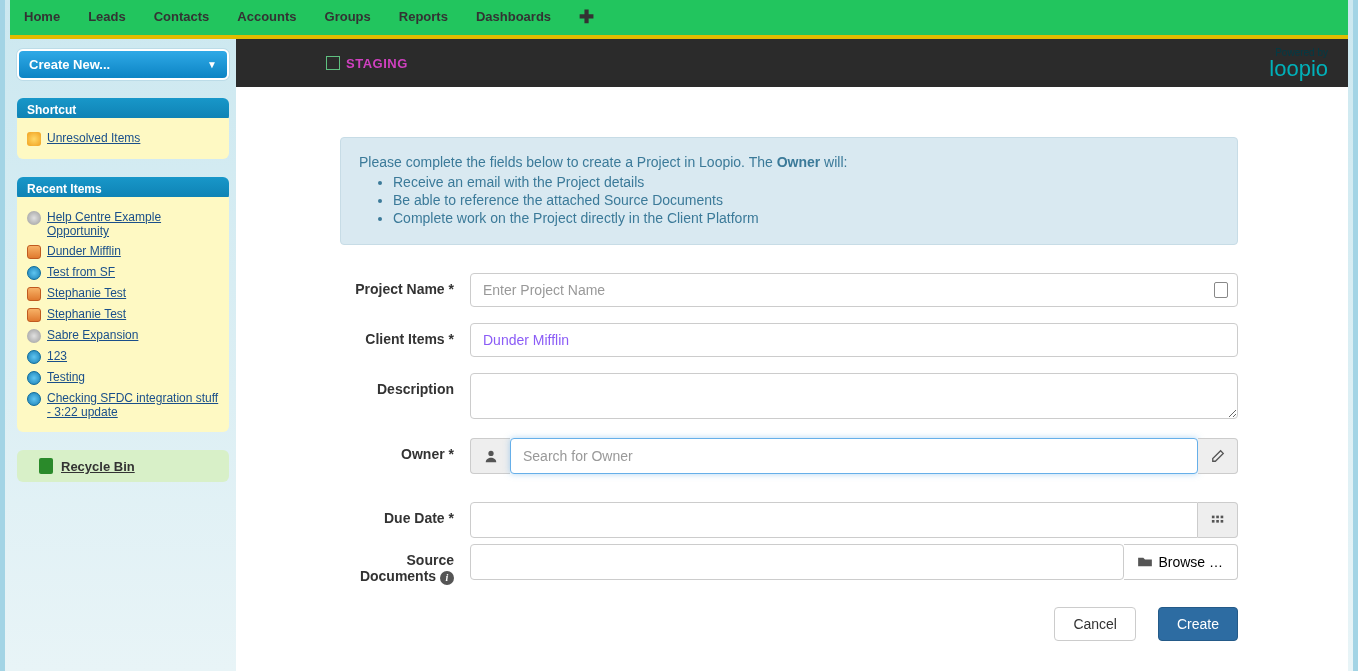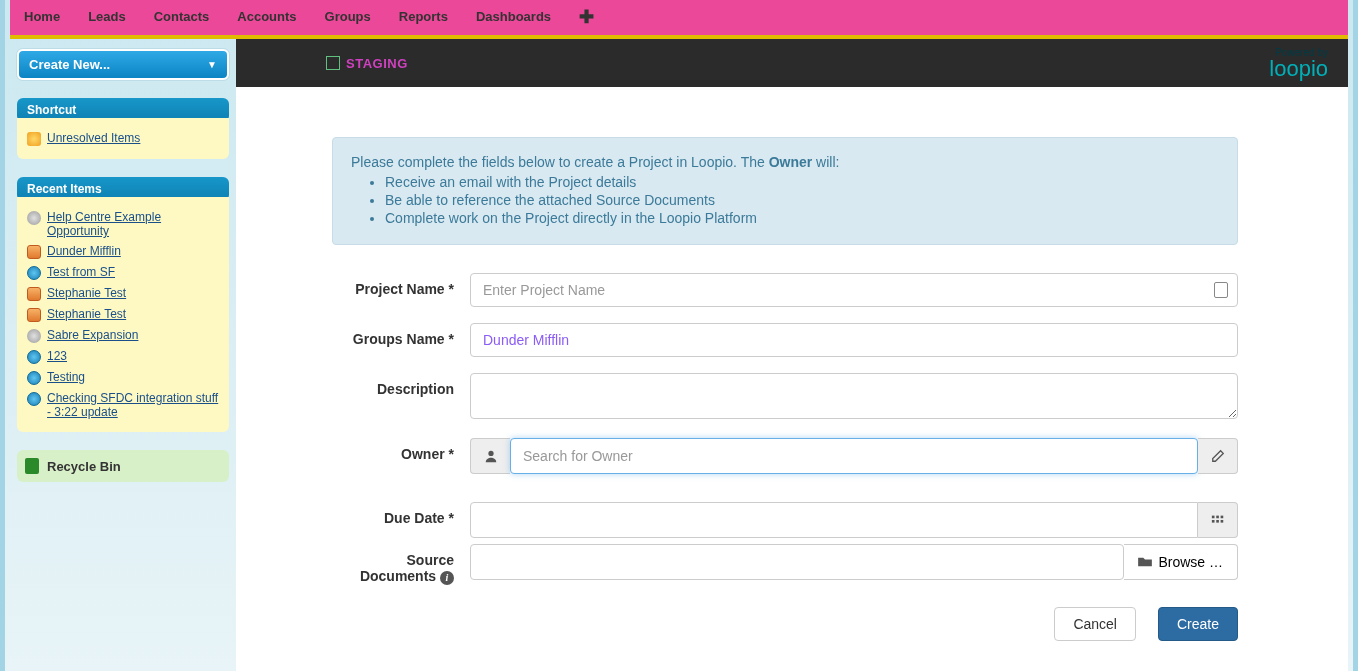--- a/index.html
+++ b/index.html
@@ -17,21 +17,21 @@
   border-left: 5px solid #a3d4e5;
   border-right: 5px solid #a3d4e5;
   height: 100%;
 }
 
 
 .topbar {
   display: flex;
   align-items: stretch;
   height: 35px;
-  background: #ec4899;
+  background: #22c55e;
   text-align: center;
 }
 .tab {
   padding: 9px 14px;
   color: #333;
   font-weight: bold;
   font-size: 13px;
   cursor: pointer;
   white-space: nowrap;
 }
@@ -123,26 +123,27 @@
 .ico.warn {
   background: radial-gradient(circle, #ffd866, #f0a020);
 }
 .ico.cube { background: linear-gradient(#f7b267,#e07a2f); border:1px solid #c05a1f; }
 .ico.circle { background: radial-gradient(circle, #e0e0e0, #9a9a9a); border-radius:50%;}
 .ico.globe { background: radial-gradient(circle, #5fc5f0, #1a7fb5); border-radius:50%; border:1px solid #0d6a9a;}
 
 .recycle {
   background: #d8f0c8;
   border-radius: 6px;
-  padding: 8px 8px;
+  padding: 8px 22px;
   display: flex;
   align-items: flex-end;
   gap: 8px;
   font-weight: bold;
   font-size: 13px;
+  text-decoration: underline;
 }
 .recycle .bin {
   width: 14px; height: 16px;
   background: #2a8a2a;
   border-radius: 2px;
   position: relative;
 }
 
 
 .main-hdr {
@@ -171,20 +172,21 @@
   padding: 50px 110px 30px 96px;
 }
 .info-box {
   background: #d9e9f1;
   border: 1px solid #c7dce6;
   border-radius: 4px;
   padding: 16px 18px;
   color: #3b7a99;
   font-size: 14px;
   margin-bottom: 28px;
+  margin-left: 8px;
 }
 .info-box .lead { margin-bottom: 4px; }
 .info-box .lead b { color:#3b7a99; }
 .info-box ul { margin-left: 34px; margin-top:4px; }
 .info-box li { margin: 2px 0; list-style: disc; }
 
 .form-row {
   display: flex;
   align-items: flex-start;
   margin-bottom: 16px;
@@ -357,34 +359,34 @@
 
       <div class="content">
 
         <div class="info-box">
           <div class="lead">
             <span>Please complete the fields below to create a Project in Loopio. The </span><b>Owner</b><span> will:</span>
           </div>
           <ul>
             <li>Receive an email with the Project details</li>
             <li>Be able to reference the attached Source Documents</li>
-            <li>Complete work on the Project directly in the Loopio Platform</li>
+            <li>Complete work on the Project directly in the Client Platform</li>
           </ul>
         </div>
 
         <div class="form-row">
           <div class="form-label">Project Name *</div>
           <div class="form-ctrl">
             <input type="text" class="input" placeholder="Enter Project Name" style="">
             <span class="contact-card"></span>
           </div>
         </div>
 
         <div class="form-row">
-          <div class="form-label">Groups Name *</div>
+          <div class="form-label">Client Items *</div>
           <div class="form-ctrl">
             <input type="text" class="input" value="Dunder Mifflin" style="">
           </div>
         </div>
 
         <div class="form-row">
           <div class="form-label">Description</div>
           <div class="form-ctrl">
             <textarea class="textarea" style=""></textarea>
           </div>

